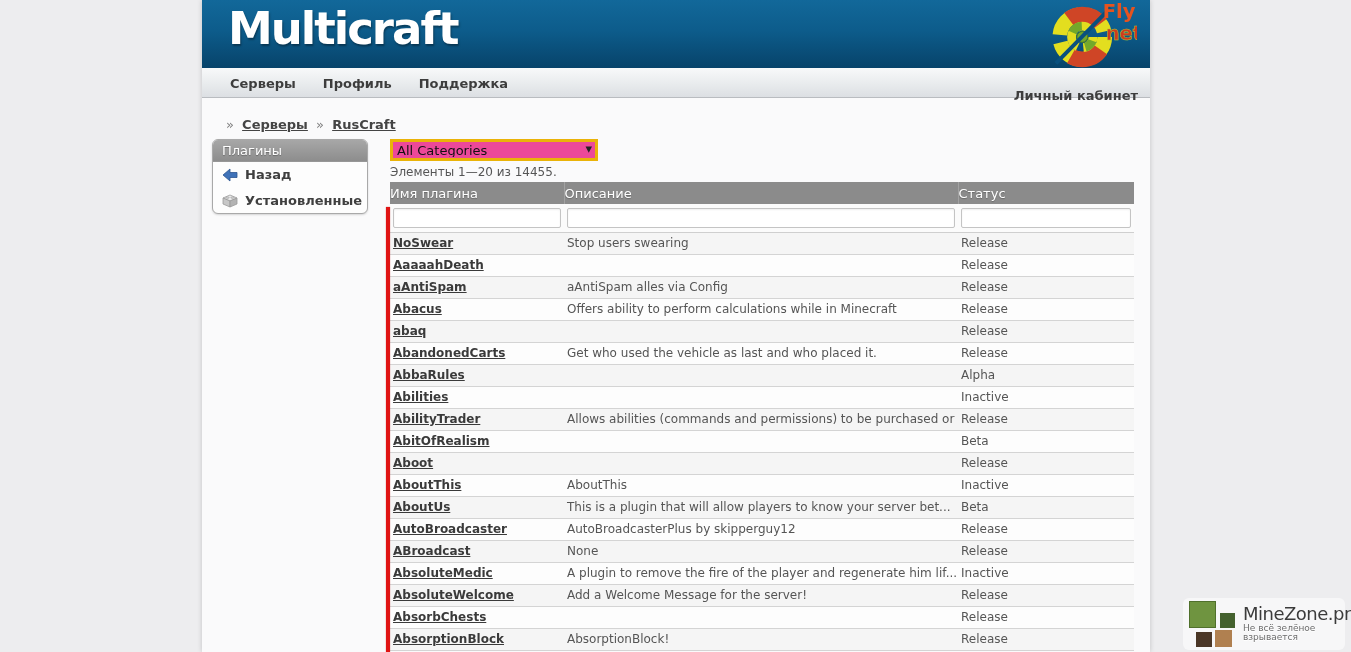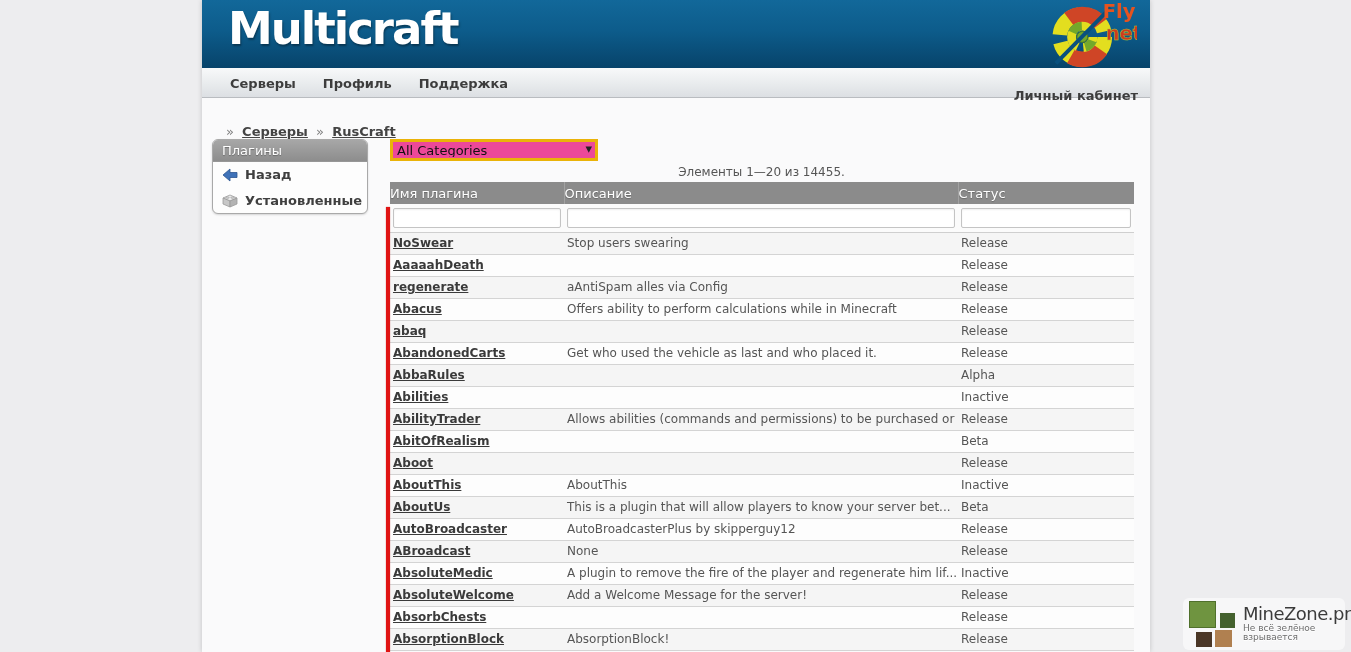--- a/index.html
+++ b/index.html
@@ -18,21 +18,21 @@
 
   
   .nav { position:relative; height:30px;
          background:linear-gradient(to bottom,#f8f9fa,#e7eaec 60%,#dcdfe3);
          border-bottom:1px solid #b9bcc0; font-size:13px; }
   .nav-left { position:absolute; left:28px; top:0; height:30px; display:flex; gap:27px; align-items:center; }
   .nav a { color:#3d3d3d; font-weight:bold; text-decoration:none; }
   .nav-right { position:absolute; right:12px; top:12px; height:30px; display:flex; align-items:center; }
 
   
-  .breadcrumb { padding:26px 0 0 20px; font-size:13px; color:#7a7a7a; }
+  .breadcrumb { padding:19px 0 0 20px; font-size:13px; color:#7a7a7a; }
   .breadcrumb a { color:#444; font-weight:bold; text-decoration:underline; }
   .breadcrumb .sep { margin:0 4px; color:#808080; }
 
   
   .sidebar { position:absolute; left:10px; top:139px; width:156px;
              background:#fdfdfd; border:1px solid #a9a9a9; border-radius:6px;
              box-shadow:0 1px 2px rgba(0,0,0,.15); overflow:hidden; }
   .sidebar-title { background:linear-gradient(to bottom,#a7a7a7,#8d8d8d); color:#fff;
                    font-size:13px; padding:3px 9px; height:22px;
                    text-shadow:0 1px 1px rgba(0,0,0,.3); border-bottom:1px solid #979797; }
@@ -43,21 +43,21 @@
 
   
   .main { position:absolute; left:188px; top:139px; width:745px; }
   .select-wrap { position:relative; width:208px; height:22px; }
   .select-wrap select { width:100%; height:22px; border:3px solid #eab308; background:#ec4899;
                         font-size:13px; padding:1px 18px 1px 4px; appearance:none;
                         -webkit-appearance:none; border-radius:0; color:#111;
                         font-family:"DejaVu Sans","Liberation Sans",sans-serif; }
   .select-wrap:after { content:"▾"; position:absolute; right:6px; top:2px; font-size:13px;
                        color:#222; pointer-events:none; }
-  .summary { text-align:center; font-size:12px; color:#555; margin:4px 2px 3px 0; }
+  .summary { text-align:left; font-size:12px; color:#555; margin:4px 2px 3px 0; }
 
   table.grid { border-collapse:collapse; width:744px; table-layout:fixed; font-size:12px; }
   col.c-name { width:174px; } col.c-desc { width:394px; } col.c-status { width:176px; }
   .grid thead th { background:#8b8b8b; color:#fff; font-weight:normal; font-size:13px;
                    height:22px; text-align:left; border-right:1px solid #a2a2a2;
                    text-shadow:0 1px 1px rgba(0,0,0,.25); }
   .grid thead th:last-child { border-right:none; }
   .grid td { height:22px; padding:0 3px; border-bottom:1px solid #d4d4d4;
              color:#555; white-space:nowrap; overflow:hidden; }
   .grid tr.odd td { background:#f5f5f5; }
@@ -177,21 +177,21 @@
     <td><a href="#" class="plugin-link">NoSwear</a></td>
     <td>Stop users swearing</td>
     <td>Release</td>
   </tr>
           <tr class="even">
     <td><a href="#" class="plugin-link">AaaaahDeath</a></td>
     <td></td>
     <td>Release</td>
   </tr>
           <tr class="odd">
-    <td><a href="#" class="plugin-link">regenerate</a></td>
+    <td><a href="#" class="plugin-link">aAntiSpam</a></td>
     <td>aAntiSpam alles via Config</td>
     <td>Release</td>
   </tr>
           <tr class="even">
     <td><a href="#" class="plugin-link">Abacus</a></td>
     <td>Offers ability to perform calculations while in Minecraft</td>
     <td>Release</td>
   </tr>
           <tr class="odd">
     <td><a href="#" class="plugin-link">abaq</a></td>

